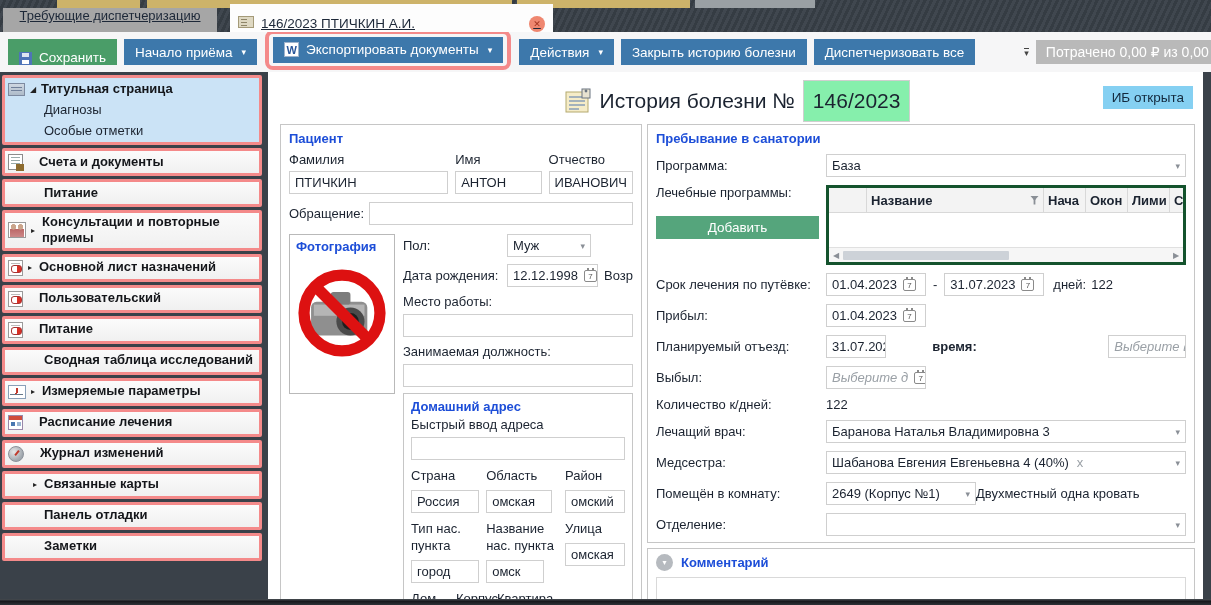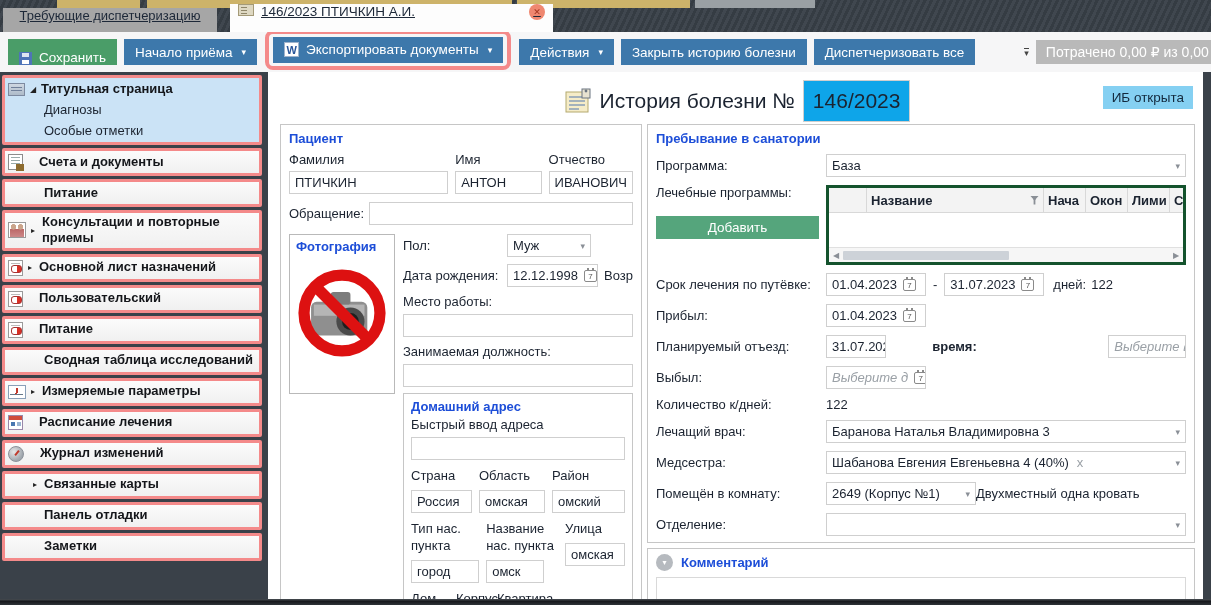--- a/index.html
+++ b/index.html
@@ -13,21 +13,21 @@
   
   .chrome { position:relative; height:32px;
     background:repeating-linear-gradient(115deg,#40474f 0 3px,#353c43 3px 6px); }
   .strip { position:absolute; top:0; height:8px; }
   .strip.gold { background:#cdb36a; }
   .strip.gray { background:#9aa0a4; }
   .tab { position:absolute; display:flex; align-items:flex-start; white-space:nowrap; cursor:default;text-decoration:underline; }
   .tab-inactive { left:3px; top:8px; width:214px; height:24px; background:#a6a6a6;
     color:#1d2838; justify-content:center; font-size:13px; }
   .tab-active { left:230px; top:4px; width:323px; height:28px; background:#fdfdfd;
-    color:#1d2838; padding:0 8px; gap:7px; z-index:2; font-size:13.5px; }
+    color:#1d2838; padding:12px 8px; gap:7px; z-index:2; font-size:13.5px; }
   .tabcard { width:16px; height:12px; background:#ded8c2; border:1px solid #a49a78; position:relative; flex:none; }
   .tabcard::after { content:""; position:absolute; left:2px; right:6px; top:2px; height:1px;
     box-shadow:0 3px 0 #8e8568, 0 6px 0 #8e8568; background:#8e8568; }
   .tab-close { width:16px; height:16px; border-radius:50%; background:#ef8770; color:#a33420;
     font-size:9px; display:flex; align-items:center; justify-content:center; margin-left:auto; flex:none; }
   
   .toolbar { height:40px; background:#f6f6f7; display:flex; align-items:center; padding:0 10px 0 8px; gap:7px; position:relative; z-index:1;}
   .btn { height:26px; padding:0 11px; display:inline-flex; align-items:center; gap:7px;
     color:#fff; font-size:13.5px; white-space:nowrap; cursor:pointer; }
   .btn-green { background:#4a9d68;align-items:flex-end; }
@@ -75,21 +75,21 @@
   .calendar-icon { background:#fff; border:1px solid #98a; width:15px; height:15px; }
   .calendar-icon::before { content:""; position:absolute; left:0; top:0; right:0; height:4px; background:#d04c3c; }
   .calendar-icon::after { content:""; position:absolute; left:2px; bottom:3px; width:4px; height:4px; background:#4a78b0; box-shadow:6px 0 0 #9ab5d2; }
   .history-icon { border-radius:50%; background:radial-gradient(circle at 35% 35%, #e8e8e8, #9fa6ad 70%); border:1px solid #8b9199; width:16px; height:16px; }
   .history-icon::after { content:""; position:absolute; left:7px; top:3px; width:2px; height:6px; background:#c0392b; transform:rotate(40deg); }
   .no-icon { width:20px; }
   
   .main { flex:1; background:#fff; margin-right:8px; padding:6px 8px 0 12px; overflow:hidden; position:relative; }
   .title-row { height:46px; display:flex; align-items:center; justify-content:center; position:relative; gap:8px; }
   .h1 { font-size:21px; color:#1b2330; }
-  .hnum { font-size:21px; border:1px solid #cfcfcf; padding:8px 9px; background:#0ea5e9; }
+  .hnum { font-size:21px; border:1px solid #cfcfcf; padding:8px 9px; background:#86efac; }
   .status-badge { position:absolute; right:2px; top:8px; background:#85d0f2; color:#13293d;
     padding:4px 9px; font-size:13.5px; }
   .columns { display:flex; align-items:flex-start; }
   .gbox { border:1px solid #c6c6c6; background:#fff; }
   .gtitle { font-weight:bold; font-size:13px; color:#1d4ed8; }
   
   .patient { width:362px; flex:none; padding:6px 8px; height:600px; }
   .fio-row { display:flex; gap:7px; margin-top:6px; }
   .fcell label { display:block; margin-bottom:4px; color:#1c2430; }
   .inp { border:1px solid #cfcfcf; height:23px; display:flex; align-items:center; padding:0 5px;
@@ -394,21 +394,21 @@
                 <div class="acell acol1">
                   <label>Страна</label>
                   <div class="inp">Россия</div>
                 </div>
                 <div class="acell acol2">
                   <label>Область</label>
                   <div class="inp" style="width:66px">омская</div>
                 </div>
                 <div class="acell acol3">
                   <label>Район</label>
-                  <div class="inp" style="width:73px">омский</div>
+                  <div class="inp" style="width:60px">омский</div>
                 </div>
               </div>
               <div class="addr-grid">
                 <div class="acell acol1">
                   <label>Тип нас. пункта</label>
                   <div class="inp">город</div>
                 </div>
                 <div class="acell acol2">
                   <label>Название нас. пункта</label>
                   <div class="inp" style="width:58px">омск</div>

